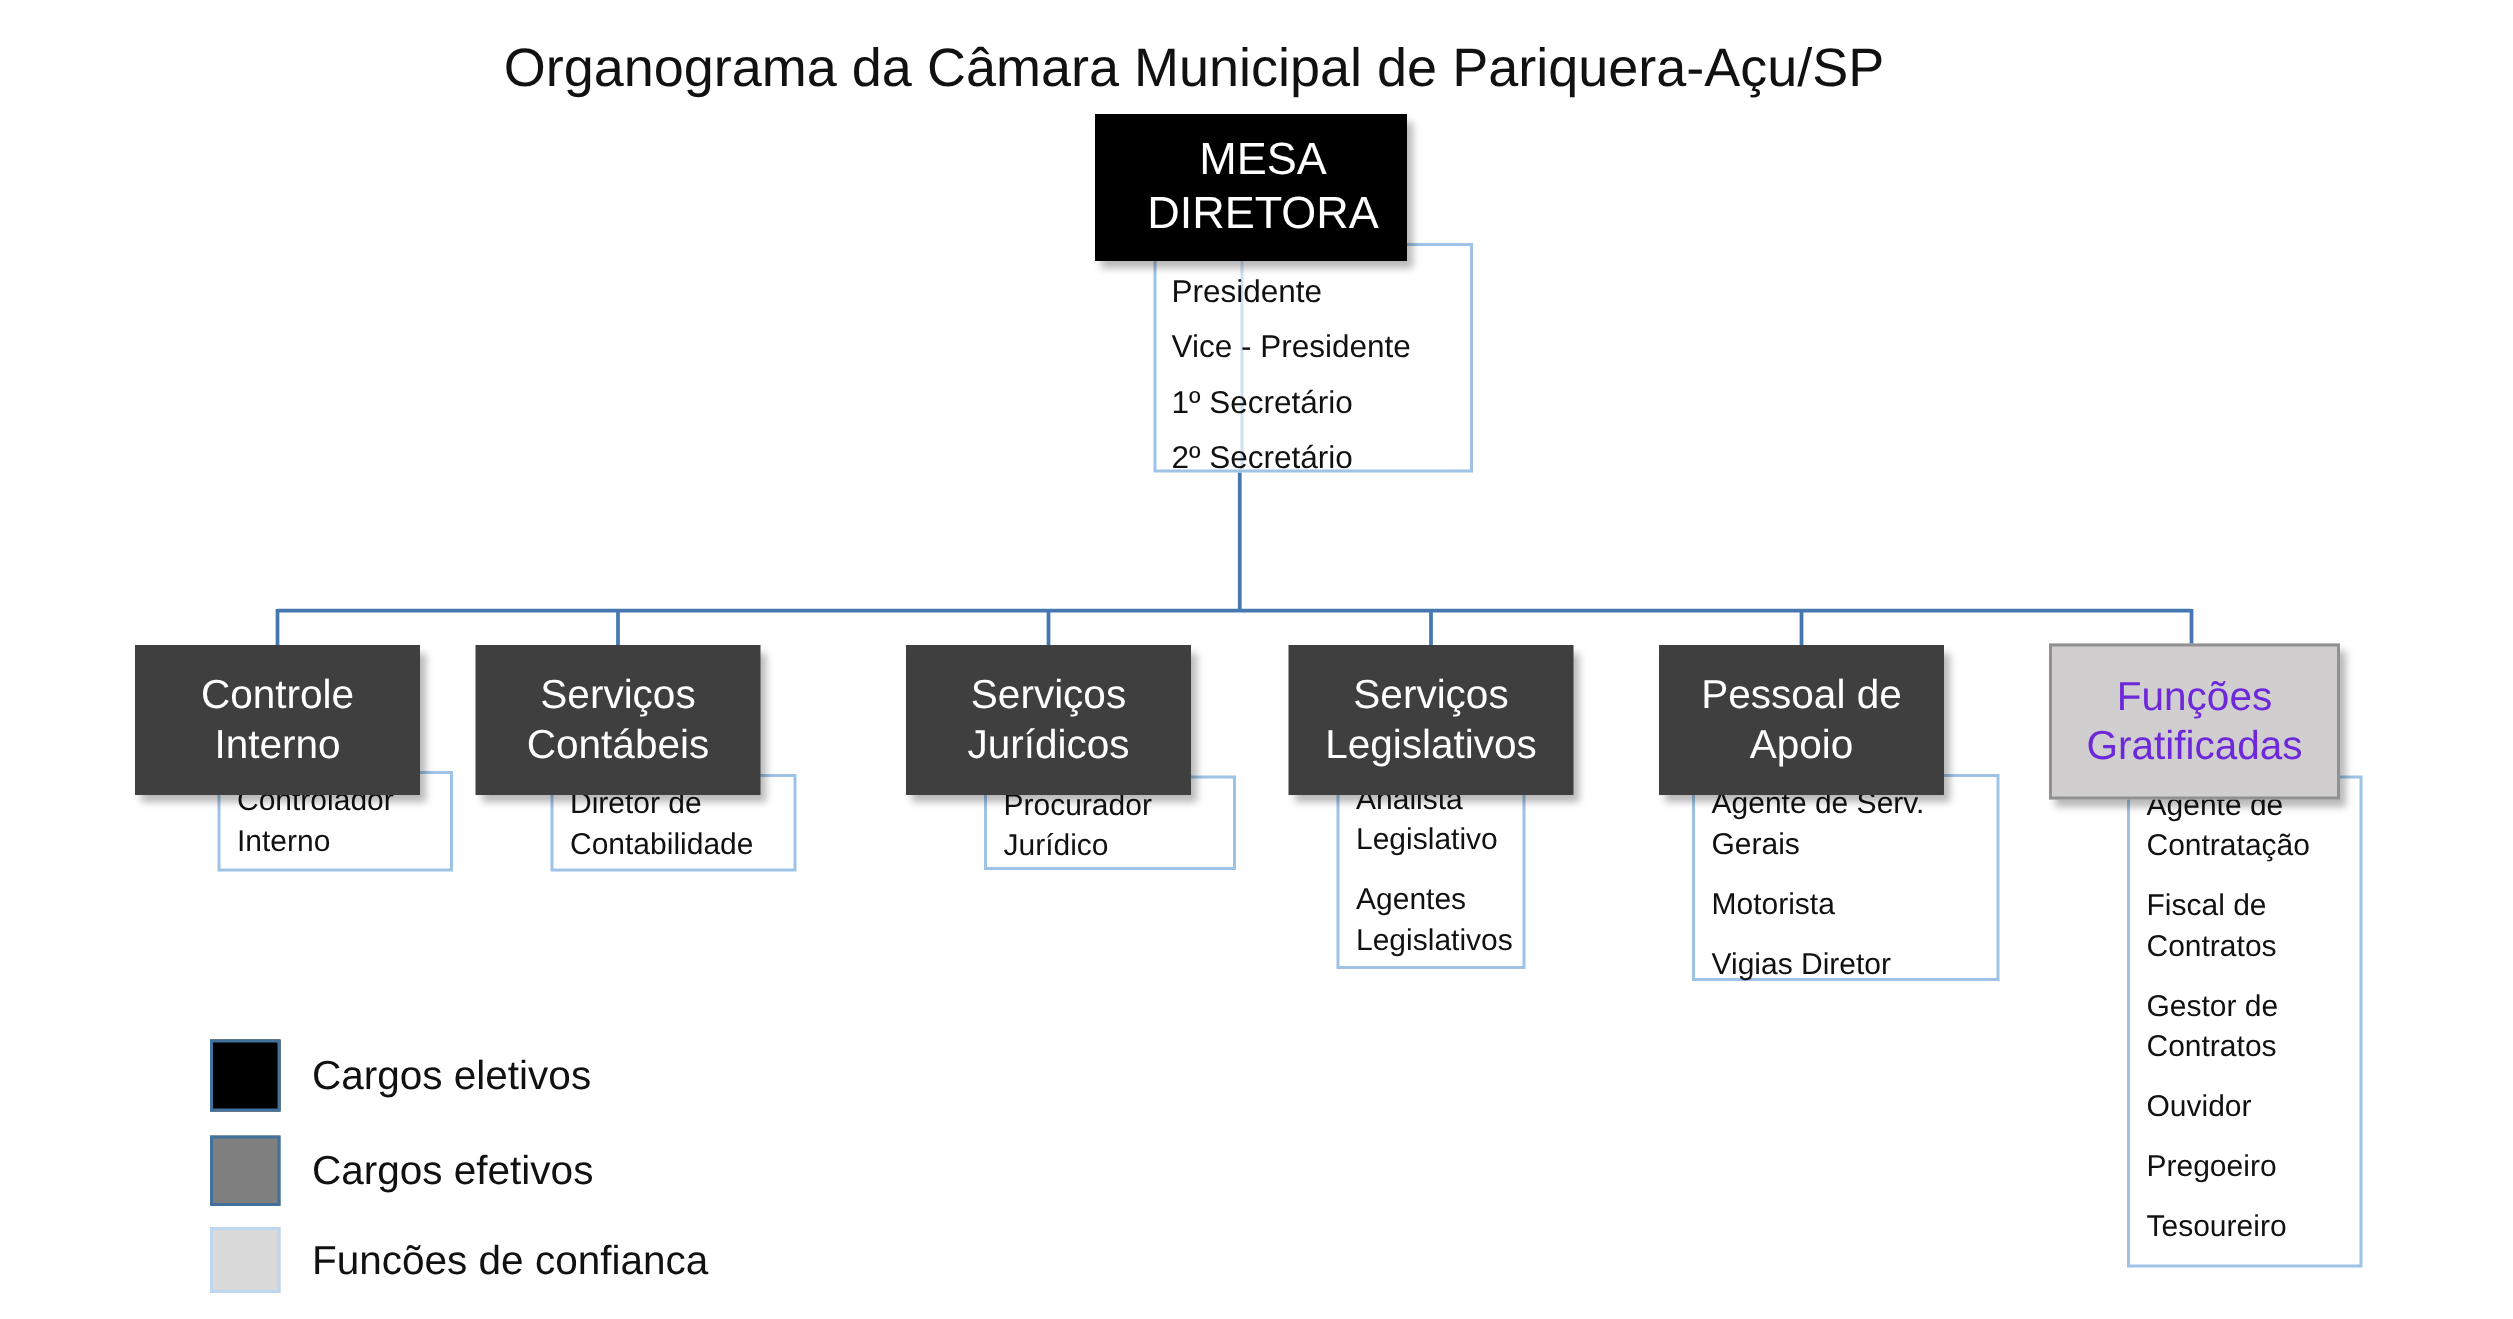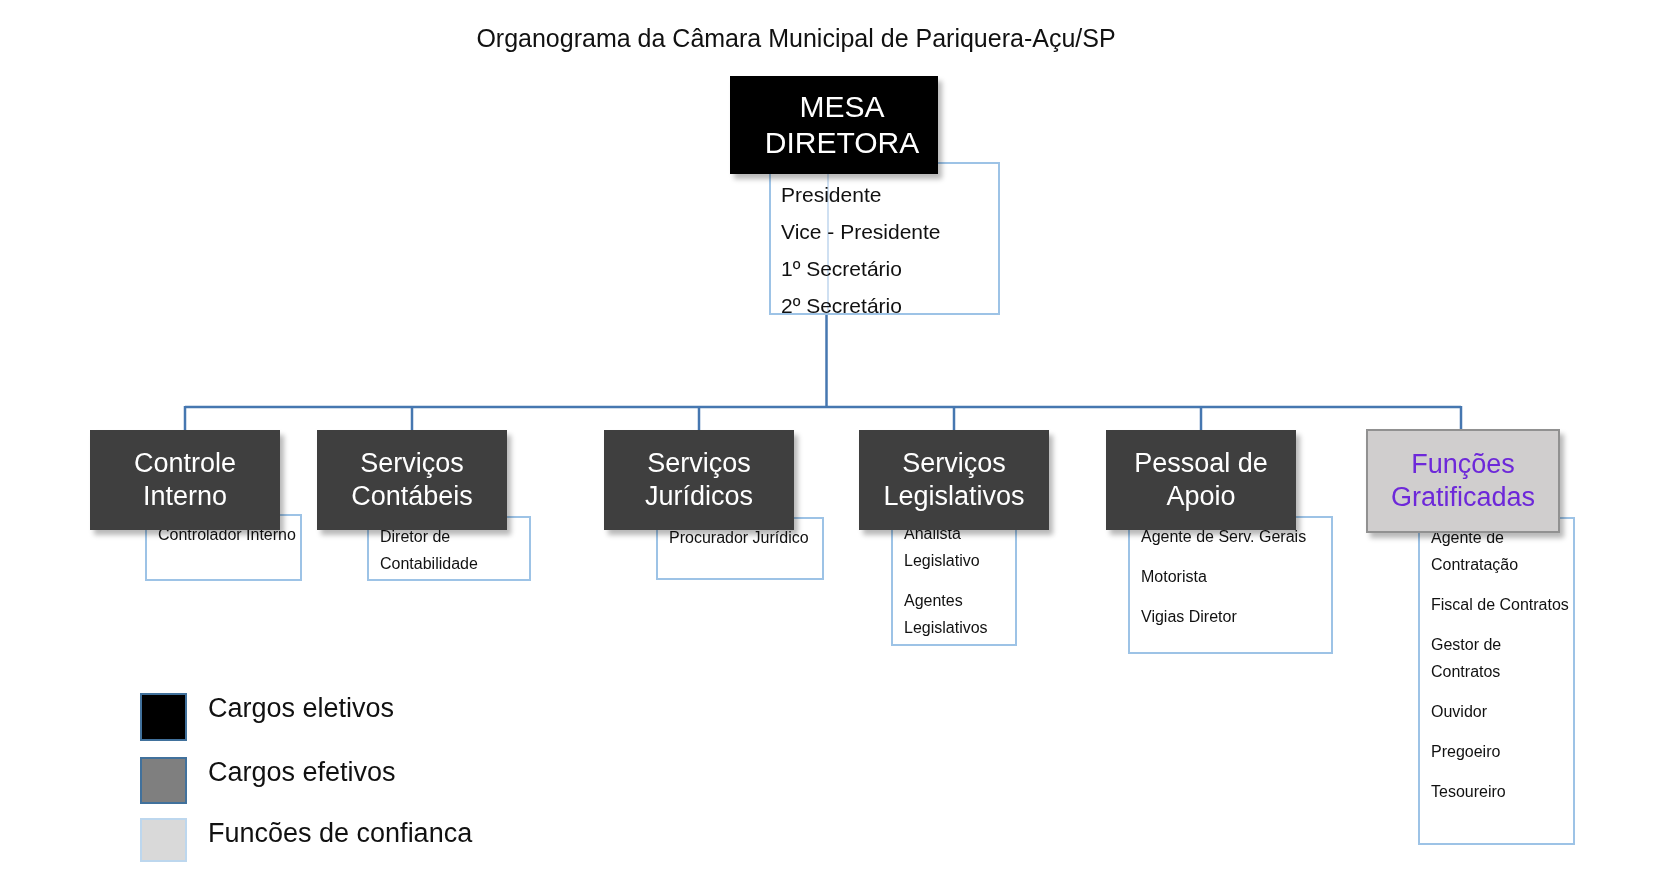--- a/index.html
+++ b/index.html
@@ -3,44 +3,44 @@
 <meta charset="utf-8">
 <style>
   html,body{margin:0;padding:0;background:#ffffff;}
   #canvas{
     position:relative;width:1675px;height:879px;background:#ffffff;overflow:hidden;
     font-family:"Liberation Sans", sans-serif;color:#1a1a1a;
   }
   .abs{position:absolute;}
   #title{
     left:0;top:24px;width:1592px;text-align:center;
-    font-size:25px;letter-spacing:0;color:#111;
+    font-size:36px;letter-spacing:0;color:#111;
   }
   
   #connectors{left:0;top:0;z-index:1;}
   
   .hdr{
     z-index:3;display:flex;align-items:center;justify-content:center;text-align:center;
     box-shadow:4px 5px 5px rgba(0,0,0,0.28);
   }
   .hdr.black{background:#000000;color:#ffffff;font-size:30px;line-height:36px;}
   .hdr.dark{background:#3F3F3F;color:#ffffff;font-size:27px;line-height:33px;}
   .hdr.light{background:#D0CECE;color:#6d28d9;border:2px solid #919191;font-size:27px;line-height:33px;}
   
   .listbox{
     z-index:2;background:#ffffff;border:2px solid #9DC3E6;box-sizing:border-box;
-    font-size:16px;line-height:27px;color:#111;padding:5px 4px 16px 11px;
+    font-size:20px;line-height:27px;color:#111;padding:5px 4px 16px 11px;
   }
   .pos-item{margin:0 0 13px 0;}
   #mesa-members{padding:12px 4px 0 10px;font-size:21px;line-height:37px;}
   #mesa-members .pos-item{margin:0;}
   #through-line{position:absolute;top:0;bottom:0;left:56px;width:2px;background:#CFE0F2;}
   .member-lines{position:relative;z-index:2;}
   
-  .legend-item{display:flex;}
+  .legend-item{display:flex;align-items:center;}
   .swatch{box-sizing:border-box;border:2px solid #41719C;}
   .legend-label{font-size:27px;color:#111;}
 </style>
 </head>
 <body>
 
 <div id="canvas">
 
   <svg id="connectors" class="abs" width="1675" height="879">
     <line x1="826.5" y1="313" x2="826.5" y2="408" stroke="#4677B0" stroke-width="2.5"></line>
@@ -52,21 +52,21 @@
     <line x1="1201" y1="406" x2="1201" y2="432" stroke="#4677B0" stroke-width="2.5"></line>
     <line x1="1461" y1="406" x2="1461" y2="432" stroke="#4677B0" stroke-width="2.5"></line>
   </svg>
 
   <div id="title" class="abs">Organograma da Câmara Municipal de Pariquera-Açu/SP</div>
 
   <div class="abs hdr black" style="left:730px;top:76px;width:192px;height:98px;padding-left:16px;">
     <span>MESA DIRETORA</span>
   </div>
 
-  <div class="abs listbox" id="mesa-members" style="left:769px;top:162px;width:231px;height:153px;">
+  <div class="abs listbox" id="mesa-members" style="left:769px;top:162px;width:213px;height:153px;">
     <div id="through-line"></div>
     <div class="member-lines">
         <div class="pos-item">Presidente</div>
         <div class="pos-item">Vice - Presidente</div>
         <div class="pos-item">1º Secretário</div>
         <div class="pos-item">2º Secretário</div>
       </div>
   </div>
 
   <div class="abs hdr dark" style="left:90px;top:430px;width:190px;height:100px;">

